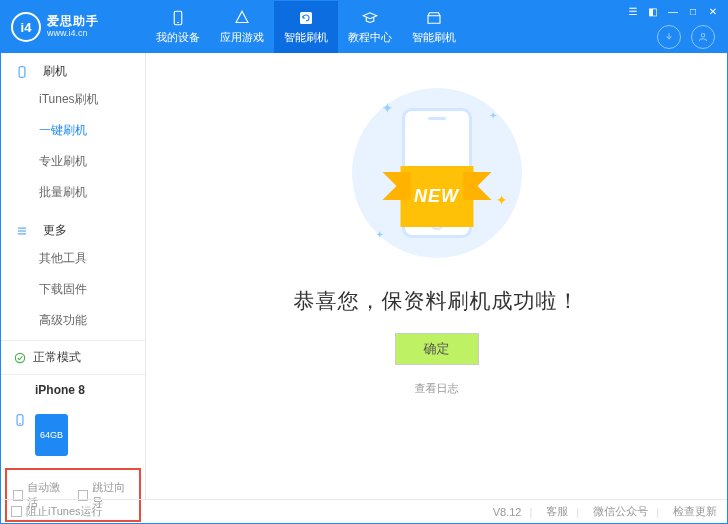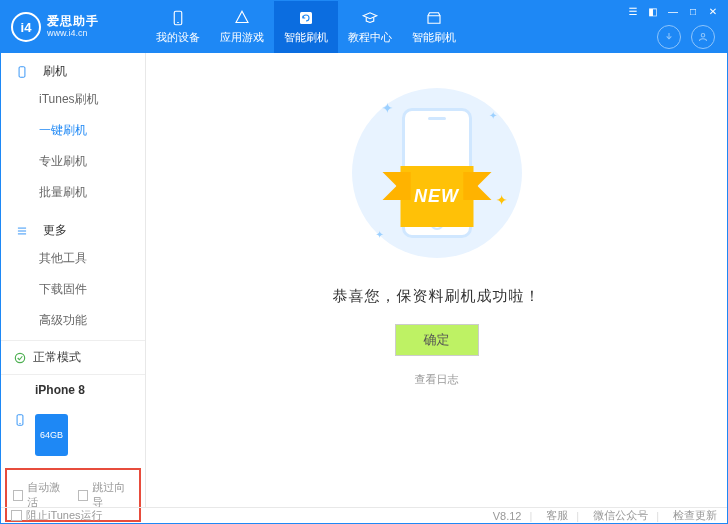--- a/index.html
+++ b/index.html
@@ -50,26 +50,26 @@
   .illus-circle { width: 170px; height: 170px; border-radius: 50%; background: #e8f3ff; position: relative; display: flex; align-items: center; justify-content: center; }
   .spark { position: absolute; color: #9cd0ff; font-size: 14px; }
   .phone { width: 70px; height: 130px; background: #fff; border: 3px solid #d0e7ff; border-radius: 10px; position: relative; z-index: 2; }
   .phone::before { content: ""; position: absolute; top: 6px; left: 50%; transform: translateX(-50%); width: 18px; height: 3px; background: #d0e7ff; border-radius: 2px; }
   .phone::after { content: ""; position: absolute; bottom: 5px; left: 50%; transform: translateX(-50%); width: 10px; height: 10px; border: 2px solid #d0e7ff; border-radius: 50%; }
   .ribbon { position: absolute; z-index: 3; left: 50%; transform: translateX(-50%); top: 78px; }
   .ribbon-body { background: #ffc107; color: #fff; font-weight: bold; font-style: italic; font-size: 18px; padding: 20px 14px; position: relative; letter-spacing: 1px; }
   .ribbon-body::before, .ribbon-body::after { content: ""; position: absolute; top: 6px; width: 0; height: 0; border: 14px solid #ffb300; }
   .ribbon-body::before { left: -18px; border-left-color: transparent; }
   .ribbon-body::after { right: -18px; border-right-color: transparent; }
-  .success-title { margin-top: 24px; font-size: 15px; color: #333; letter-spacing: 1px; }
+  .success-title { margin-top: 24px; font-size: 21px; color: #333; letter-spacing: 1px; }
   .ok-btn { margin-top: 18px; padding: 6px 28px; border: 1px solid #ccc; background: #bef264; font-size: 13px; color: #555; cursor: pointer; }
   .log-link { margin-top: 16px; font-size: 11px; color: #999; cursor: pointer; }
 
   
-  .footer { height: 16px; border-top: 1px solid #e8e8e8; display: flex; align-items: center; font-size: 11px; color: #999; padding: 0 10px; text-align: center; }
+  .footer { height: 24px; border-top: 1px solid #e8e8e8; display: flex; align-items: center; font-size: 11px; color: #999; padding: 0 10px; text-align: center; }
   .footer .chk { color: #999; }
   .footer-spacer { flex: 1; }
   .footer-item { margin-left: 6px; }
   .sep { margin: 0 8px; color: #ddd; }
 </style>
 </head>
 <body>
 
 <div class="app">
 

